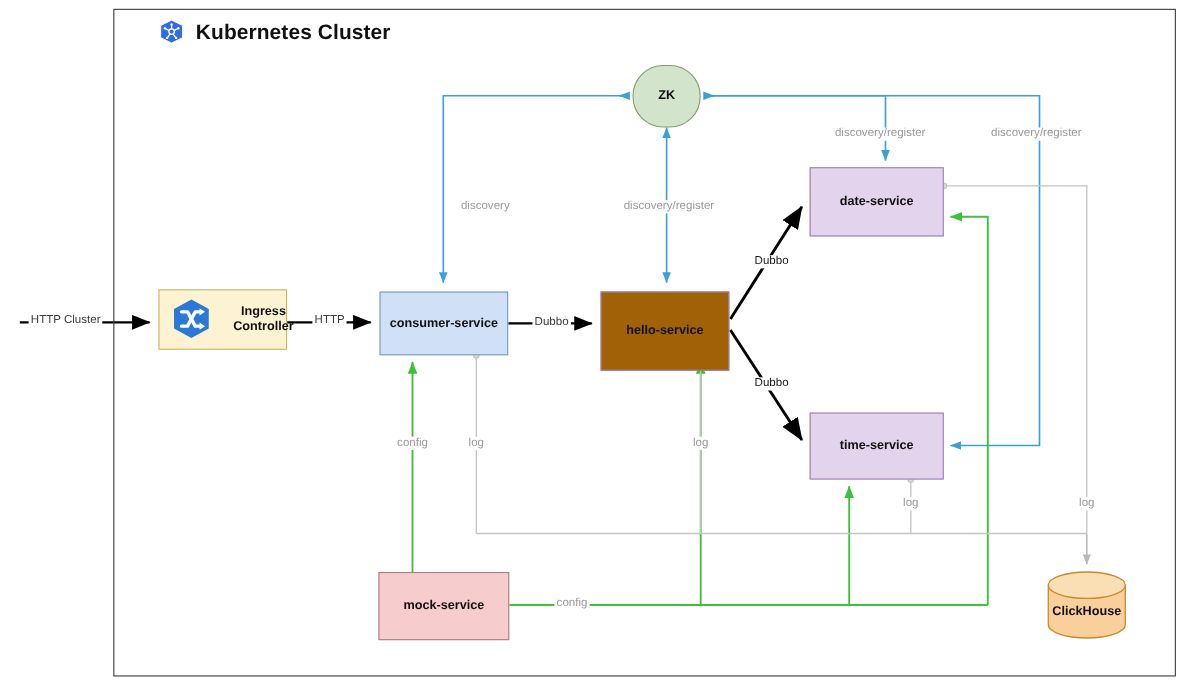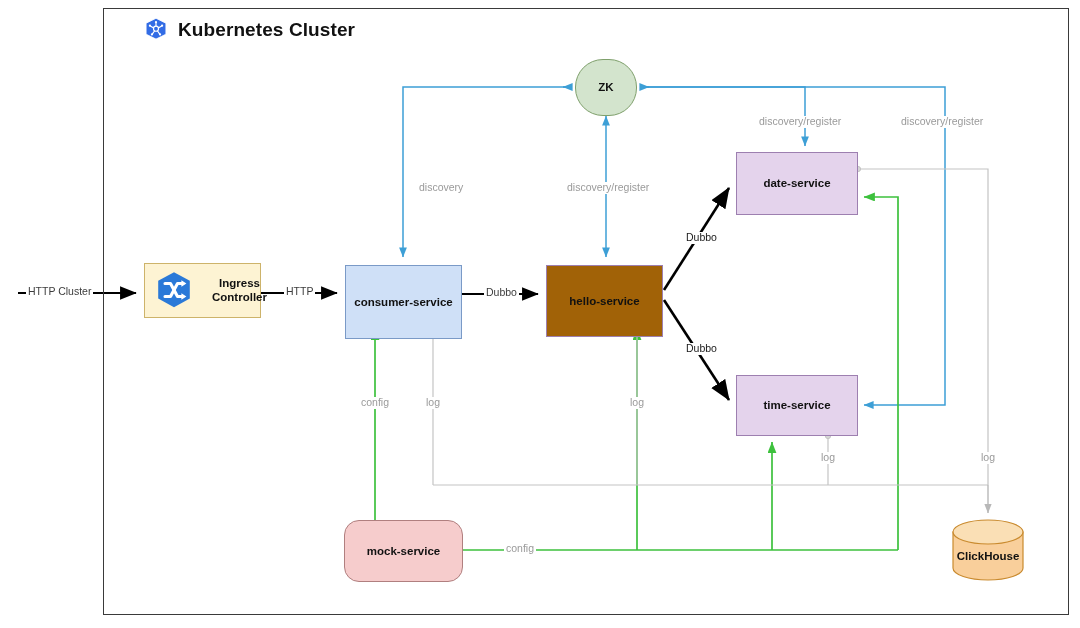--- a/index.html
+++ b/index.html
@@ -77,42 +77,42 @@
     background: #fdf3d3;
     border-color: #cdb36a;
     justify-content: flex-start;
     padding-left: 7px;
     gap: 4px;
   }
   .node-ingress .ing-label { font-size: 11.5px; line-height: 1.2; white-space: nowrap; margin-left: 12px; }
   .ing-icon { width: 44px; height: 44px; flex: 0 0 44px; display:block; }
 
   .node-consumer {
-    left: 345px; top: 265px; width: 117px; height: 74px;
+    left: 345px; top: 265px; width: 117px; height: 58px;
     background: #cfe0f7; border-color: #7a9ac7;
   }
   .node-hello {
     left: 546px; top: 265px; width: 117px; height: 72px;
     background: #a16207; border-color: #9d7fb0;
   }
   .node-date {
     left: 736px; top: 152px; width: 122px; height: 63px;
     background: #e4d3ec; border-color: #9d7fb0;
   }
   .node-time {
     left: 736px; top: 375px; width: 122px; height: 61px;
     background: #e4d3ec; border-color: #9d7fb0;
   }
   .node-zk {
     left: 575px; top: 59px; width: 62px; height: 57px;
     background: #d3e4cd; border-color: #7fa06c; border-radius: 28px;
   }
   .node-mock {
     left: 344px; top: 520px; width: 119px; height: 62px;
-    background: #f6cccc; border-color: #b07f7f; border-radius: 15px;
+    background: #f6cccc; border-color: #b07f7f;
   }
 
   
   .node-db {
     position: absolute;
     left: 951px; top: 519px; width: 74px; height: 62px;
   }
   .node-db svg { position: absolute; left: 0; top: 0; width: 74px; height: 62px; }
   .node-db .db-label {
     position: absolute;

